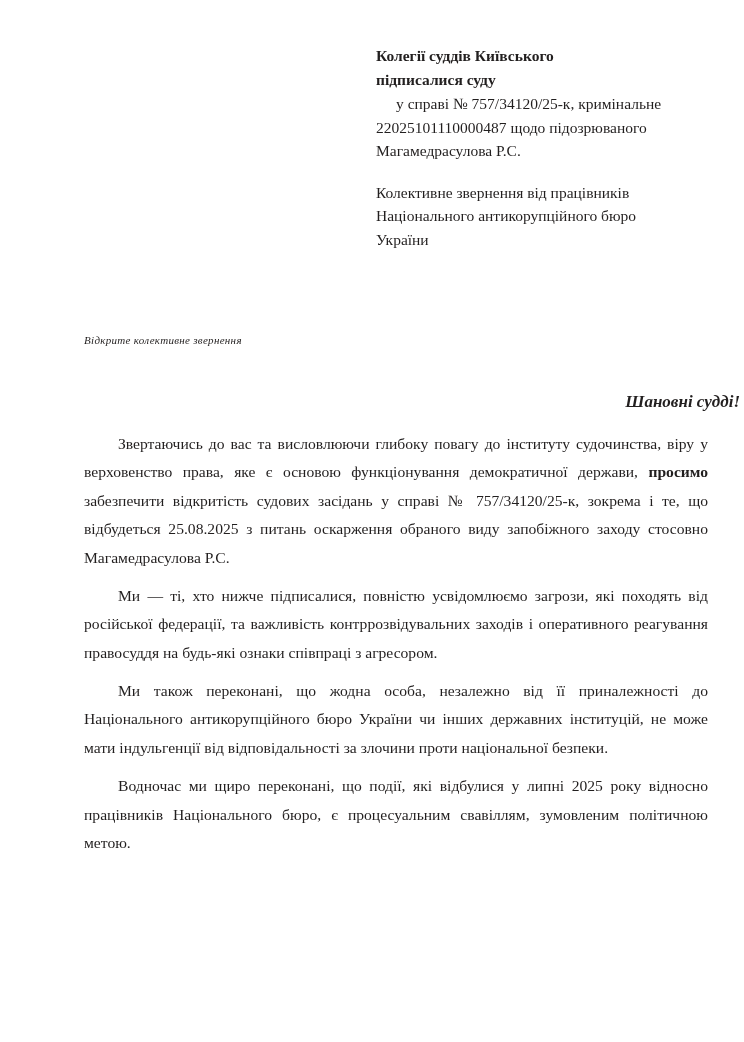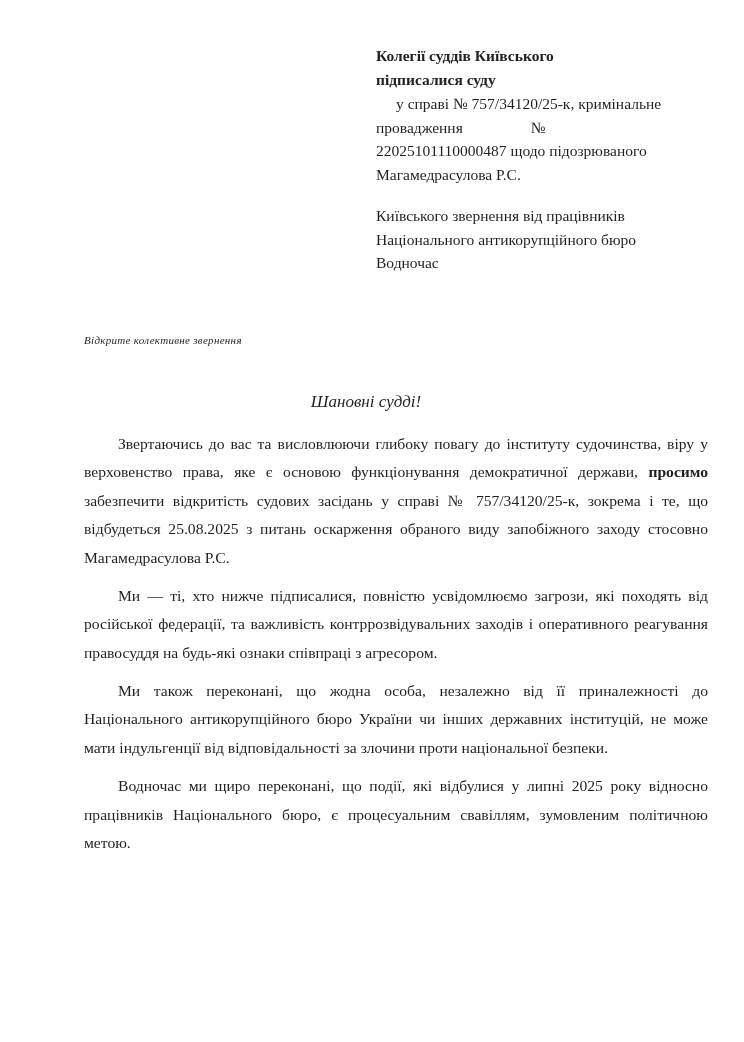--- a/index.html
+++ b/index.html
@@ -53,26 +53,26 @@
     left: 84px;
     top: 334px;
     font-size: 11px;
     font-style: italic;
     letter-spacing: 0.3px;
   }
   
   .salutation {
     position: absolute;
     left: 0;
-    right: 12px;
+    right: 4px;
     top: 392px;
-    text-align: center;
+    text-align: right;
     font-size: 17px;
     font-style: italic;
-    font-weight: normal;
+    font-weight: bold;
   }
   
   .body {
     position: absolute;
     left: 84px;
     top: 430px;
     width: 624px;
     font-size: 15.6px;
     line-height: 1.82;
     text-align: justify;
@@ -88,27 +88,26 @@
 </style>
 </head>
 <body>
 
 <div class="page">
 
   <div class="addressee">
     <p class="bold">Колегії суддів Київського</p>
     <p class="bold">підписалися суду</p>
     <p class="case-line">у справі № 757/34120/25-к, кримінальне</p>
-    <p><span>провадження</span><span class="nested-num">№</span></p>
     <p>22025101110000487 щодо підозрюваного</p>
     <p>Магамедрасулова Р.С.</p>
     <div class="spacer"></div>
-    <p>Київського звернення від працівників</p>
+    <p>Колективне звернення від працівників</p>
     <p>Національного антикорупційного бюро</p>
-    <p>Водночас</p>
+    <p>України</p>
   </div>
 
   <div class="open-appeal">Відкрите колективне звернення</div>
 
   <div class="salutation">Шановні судді!</div>
 
   <div class="body">
       <p><span>Звертаючись до вас та висловлюючи глибоку повагу до інституту судочинства, віру у верховенство права, яке є основою функціонування демократичної держави, </span><b>просимо</b><span> забезпечити відкритість судових засідань у справі № 757/34120/25-к, зокрема і те, що відбудеться 25.08.2025 з питань оскарження обраного виду запобіжного заходу стосовно Магамедрасулова Р.С.</span></p>
       <p><span>Ми — ті, хто нижче підписалися, повнiстю усвідомлюємо загрози, які походять від російської федерації, та важливість контррозвідувальних заходів і оперативного реагування правосуддя на будь-які ознаки співпраці з агресором.</span></p>
       <p><span>Ми також переконані, що жодна особа, незалежно від її приналежності до Національного антикорупційного бюро України чи інших державних інституцій, не може мати індульгенції від відповідальності за злочини проти національної безпеки.</span></p>

